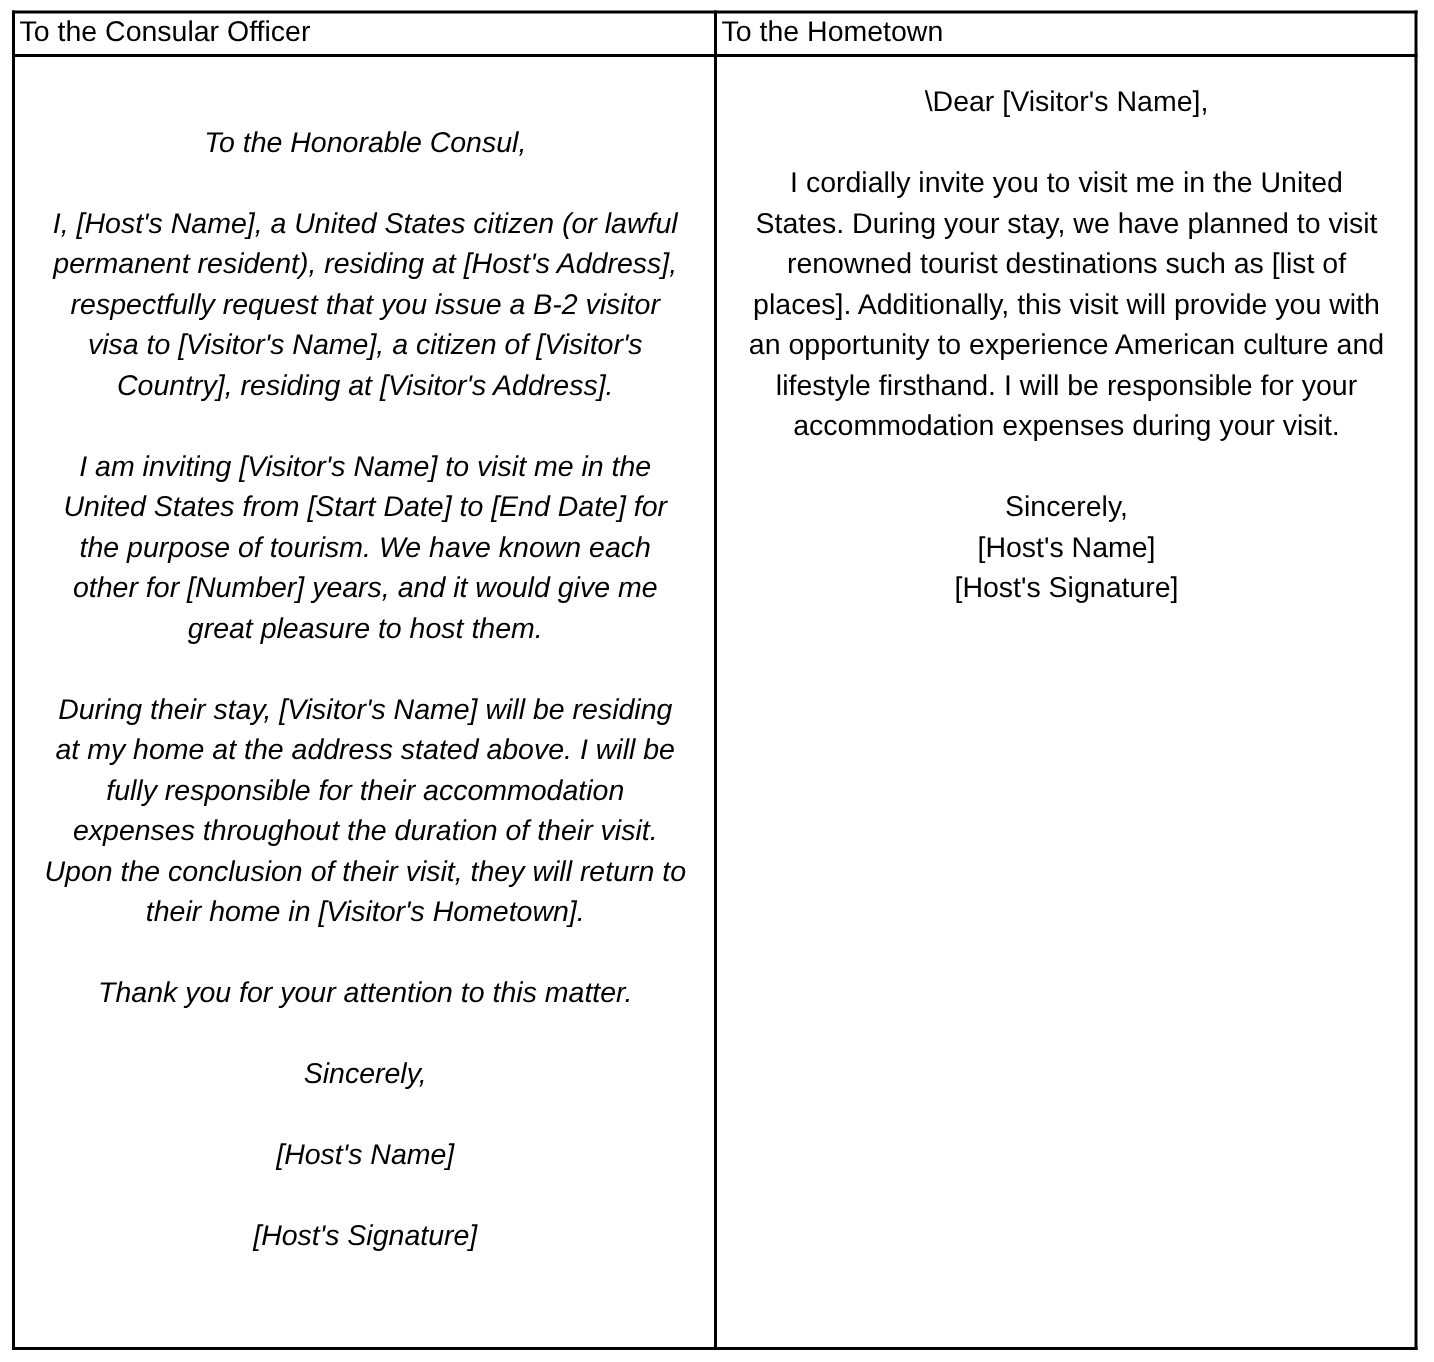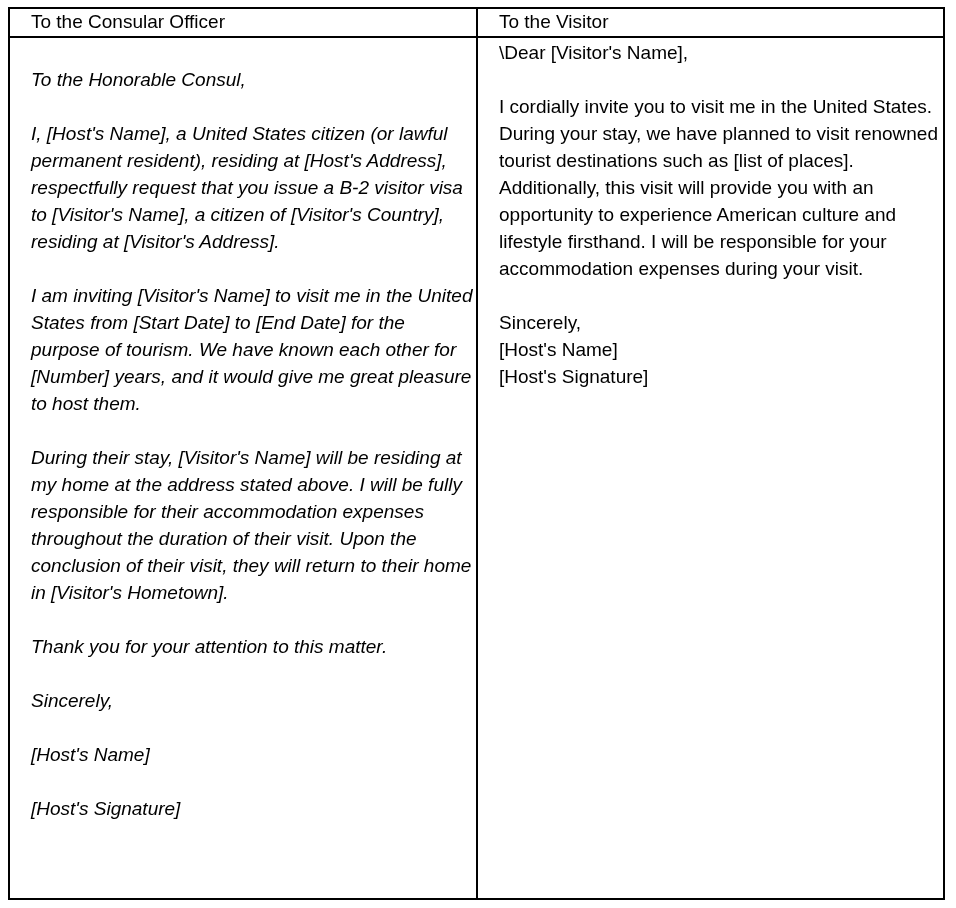--- a/index.html
+++ b/index.html
@@ -30,21 +30,21 @@
     box-sizing: border-box;
     table-layout: fixed;
   }
   .letter-table th,
   .letter-table td {
     border: 2px solid #000000;
     vertical-align: top;
     text-align: left;
     font-weight: normal;
     box-sizing: border-box;
-    padding: 0 2px 0 21px;
+    padding: 0 2px 0 3px;
   }
   .col-left  { width: 468px; }
   .col-right { width: 467px; }
 
   .hdr-cell {
     height: 29px;
     font-size: 19px;
     line-height: 26px;
     padding-top: 1px;
   }
@@ -55,41 +55,42 @@
 
   .body-cell {
     font-size: 19px;
     line-height: 27px;
     padding-top: 0;
   }
   .body-text {
     display: block;
     white-space: pre-wrap;
     word-wrap: break-word;
-    margin: 0;
+    margin: 16px;
+    text-align: center;
   }
   .body-cell.left .body-text  { padding-top: 1px; font-style: italic; }
   .body-cell.right .body-text { padding-top: 1px; }
 </style>
 </head>
 <body>
 
 <div class="page">
   <table class="letter-table">
     <colgroup>
       <col class="col-left">
       <col class="col-right">
     </colgroup>
     <thead>
       <tr>
         <th class="hdr-cell">
           <span class="hdr-label">To the Consular Officer</span>
         </th>
         <th class="hdr-cell">
-          <span class="hdr-label">To the Visitor</span>
+          <span class="hdr-label">To the Hometown</span>
         </th>
       </tr>
     </thead>
     <tbody>
       <tr>
         <td class="body-cell left">
           <span class="body-text">
 To the Honorable Consul,
 
 I, [Host's Name], a United States citizen (or lawful permanent resident), residing at [Host's Address], respectfully request that you issue a B-2 visitor visa to [Visitor's Name], a citizen of [Visitor's Country], residing at [Visitor's Address].

